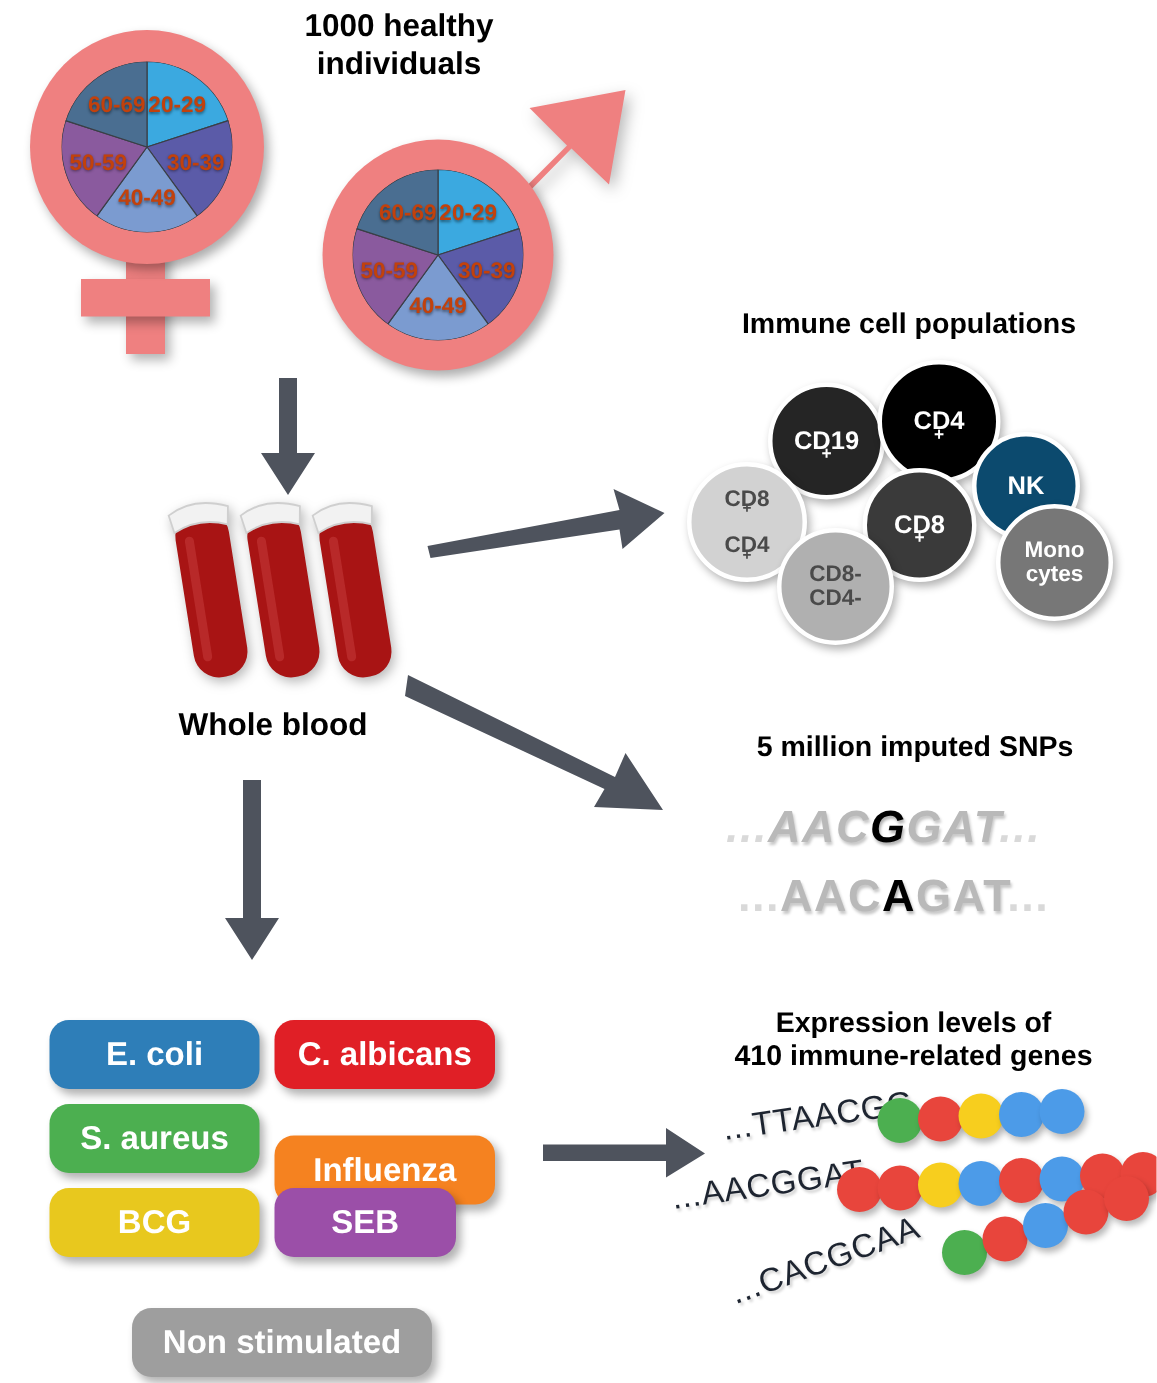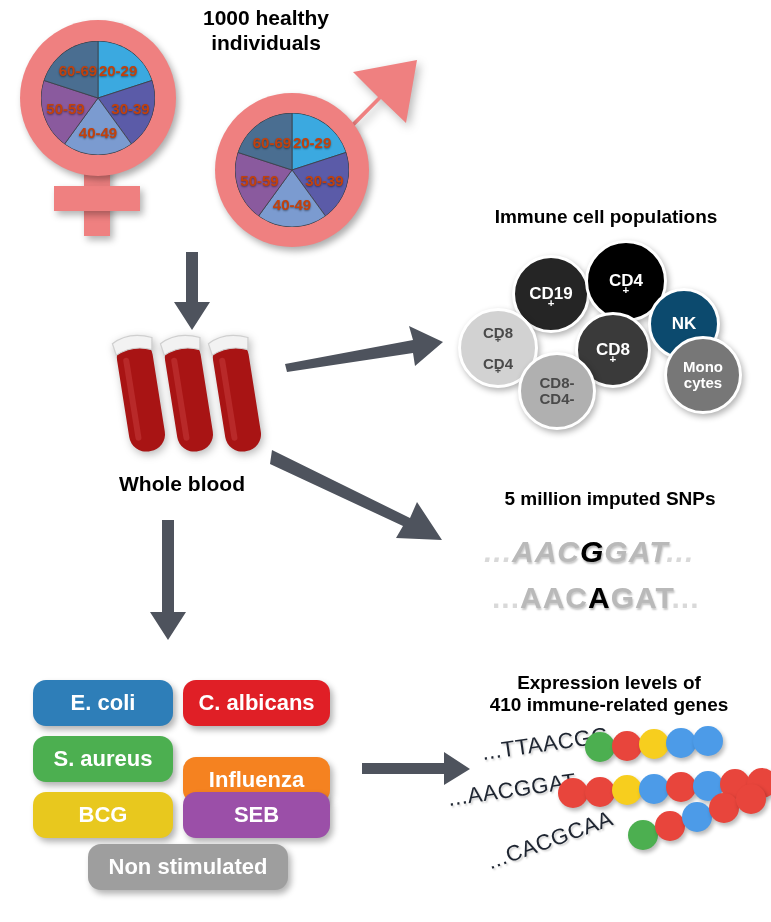--- a/index.html
+++ b/index.html
@@ -210,24 +210,24 @@
       </div>
       <div class="stimbox" style="left: 33px; top: 736px; width: 140px; height: 46px; background: rgb(76, 175, 80);">
         <span>S. aureus</span>
       </div>
       <div class="stimbox" style="left: 183px; top: 736px; width: 147px; height: 46px; background: rgb(245, 130, 32); margin-top: 21px;">
         <span>Influenza</span>
       </div>
       <div class="stimbox" style="left: 33px; top: 792px; width: 140px; height: 46px; background: rgb(232, 200, 30);">
         <span>BCG</span>
       </div>
-      <div class="stimbox" style="left: 183px; top: 792px; width: 147px; height: 46px; background: rgb(155, 79, 168);">
+      <div class="stimbox" style="left: 183px; top: 792px; width: 121px; height: 46px; background: rgb(155, 79, 168);">
         <span>SEB</span>
       </div>
-      <div class="stimbox" style="left: 88px; top: 844px; width: 200px; height: 46px; background: rgb(158, 158, 158);">
+      <div class="stimbox" style="left: 88px; top: 872px; width: 200px; height: 46px; background: rgb(158, 158, 158);">
         <span>Non stimulated</span>
       </div>
     </div>
 
   <div class="abs arrow" style="left:362px;top:752px;">
     <svg width="110" height="34" viewBox="0 0 110 34">
       <path d="M0 11 L82 11 L82 0 L108 17 L82 33 L82 22 L0 22 Z" fill="#4E535D"></path>
     </svg>
   </div>
 

